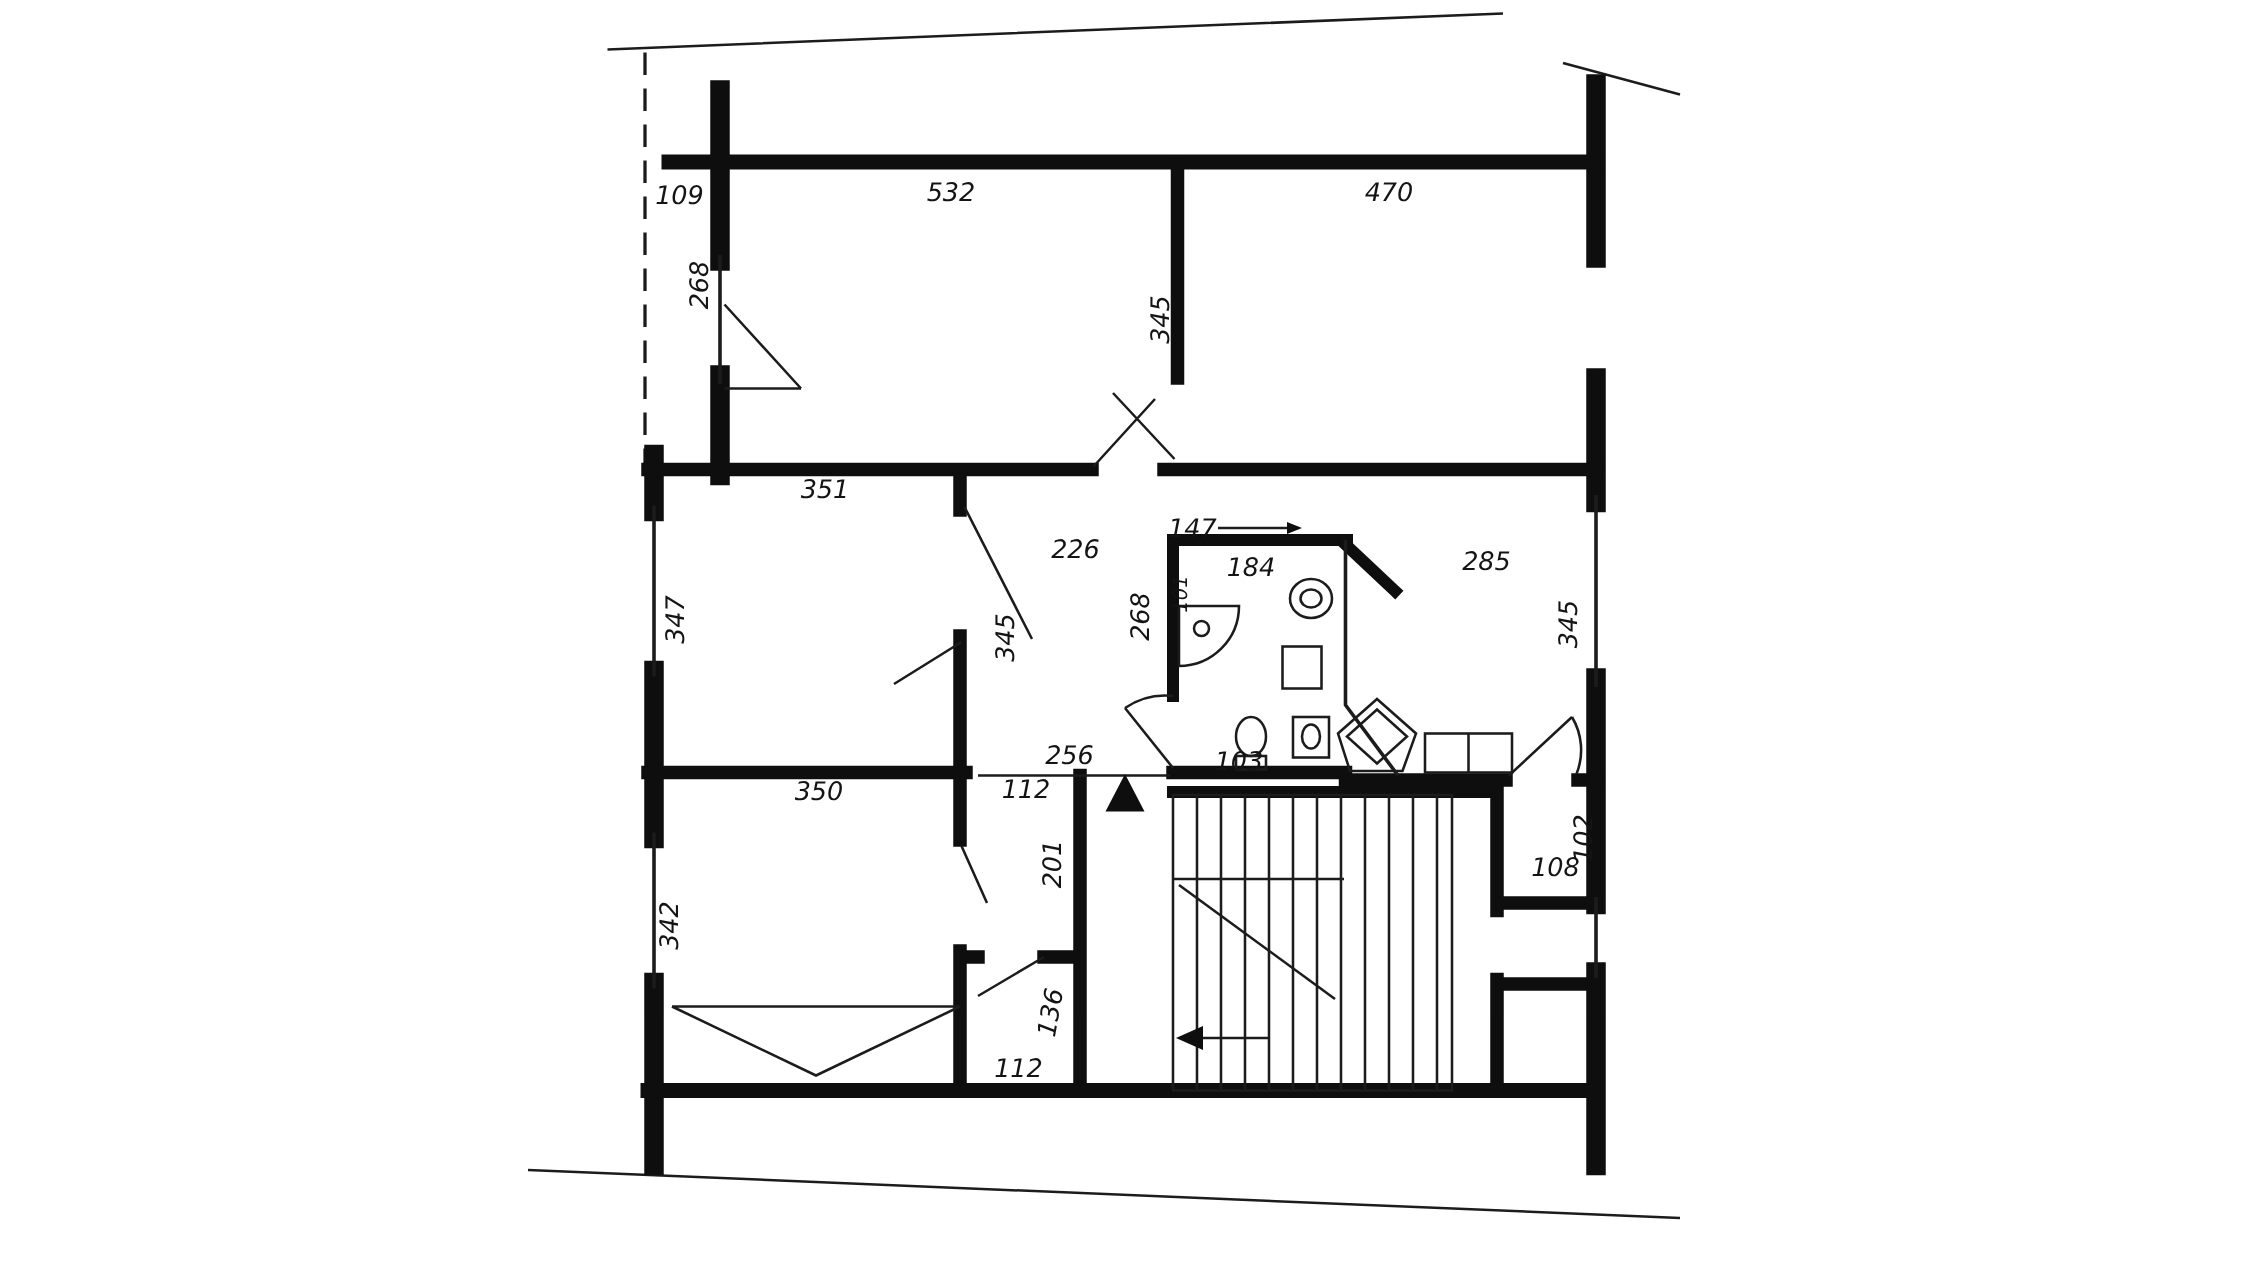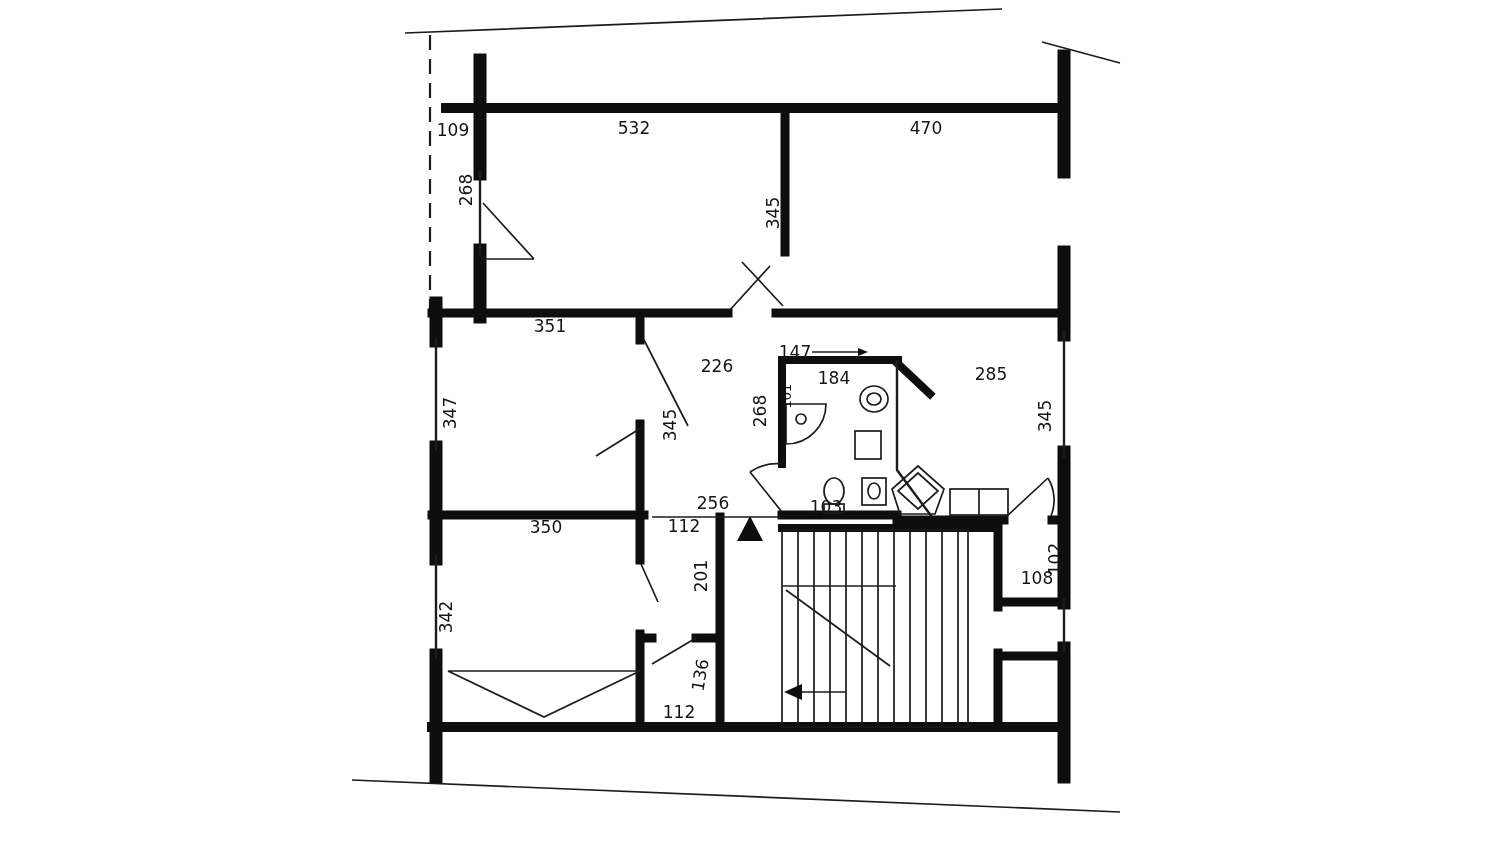--- a/index.html
+++ b/index.html
@@ -1,17 +1,17 @@
 <!DOCTYPE html>
 <html><head>
 <meta charset="utf-8">
 <style>
   html,body{margin:0;padding:0;background:#ffffff;}
   .page{position:relative;width:1500px;height:845px;background:#ffffff;overflow:hidden;
-        font-family:"DejaVu Sans",sans-serif;}
+        font-family:"DejaVu Sans",sans-serif;font-style:italic;}
   svg{position:absolute;left:0;top:0;}
   .wall{stroke:#0e0e0e;fill:none;stroke-linecap:square;}
   .w13{stroke-width:13;}
   .w10{stroke-width:10;}
   .w9{stroke-width:9;}
   .w8{stroke-width:8;}
   .thin{stroke:#1c1c1c;stroke-width:1.7;fill:none;}
   .thin2{stroke:#1c1c1c;stroke-width:2.4;fill:none;}
   .dash{stroke:#1c1c1c;stroke-width:2.2;stroke-dasharray:15 9;fill:none;}
   .ink{fill:#0e0e0e;stroke:none;}

